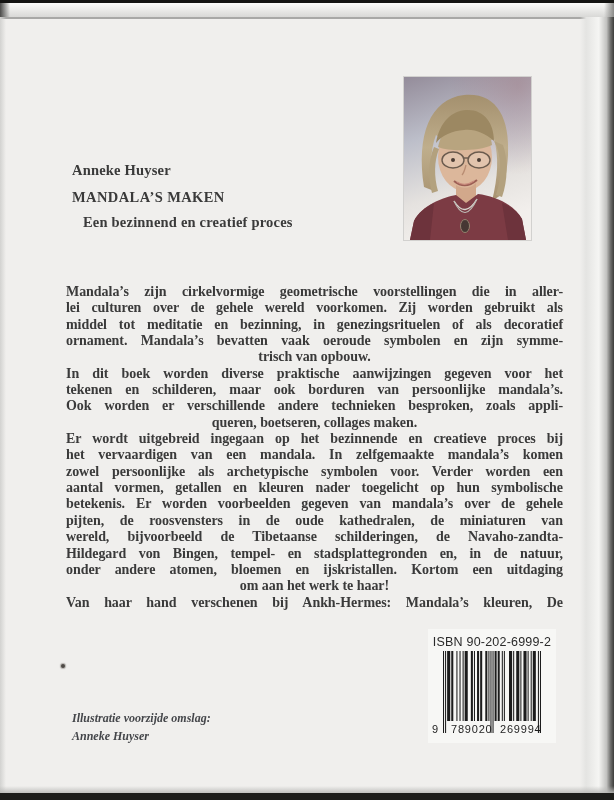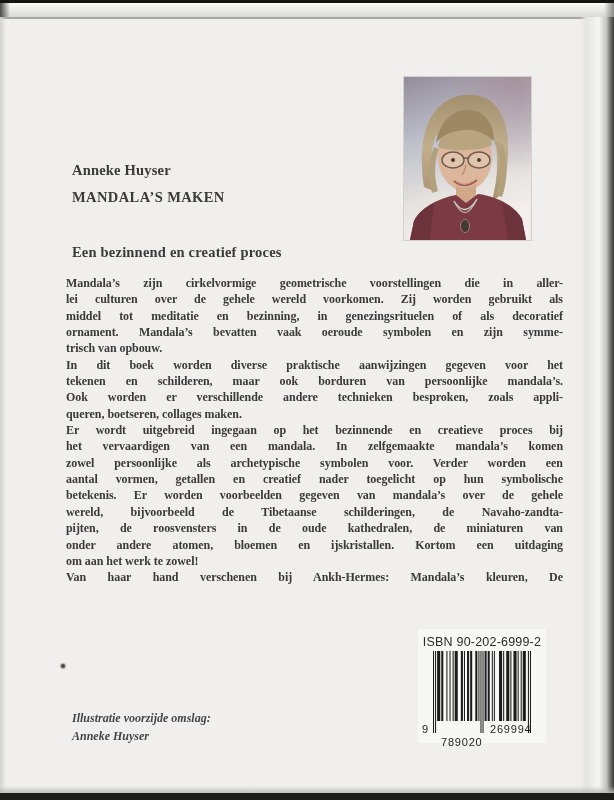--- a/index.html
+++ b/index.html
@@ -22,45 +22,45 @@
   .bottom-black{position:absolute;left:0;top:793px;width:614px;height:7px;background:#1c1c1a;}
   .right-edge{position:absolute;top:17px;right:0;width:34px;height:776px;
     background:linear-gradient(90deg,rgba(240,239,237,0) 0%,#e4e4e2 18%,#f5f5f3 55%,#c2c2c0 78%,#6e6e6c 90%,#3c3c3a 100%);}
   .left-edge{position:absolute;top:17px;left:0;width:6px;height:776px;
     background:linear-gradient(90deg,#d2d2d0,rgba(240,239,237,0));}
 
   
   .hdr{position:absolute;left:72px;color:var(--ink,#3a3a3a);font-weight:bold;font-size:14.5px;letter-spacing:.2px;}
   #author{top:162px;}
   #title{top:189px;letter-spacing:.4px;}
-  #subtitle{top:244px;}
+  #subtitle{top:214px;margin-left:11px;}
 
   
   #photo{position:absolute;left:404px;top:77px;width:127px;height:163px;
     box-shadow:0 0 0 1px rgba(120,120,118,.25);}
 
   
-  #body-text{position:absolute;left:66px;top:275px;width:497px;
-    color:var(--ink,#3a3a3a);font-weight:bold;font-size:12px;line-height:16.35px;
+  #body-text{position:absolute;left:66px;top:284px;width:497px;
+    color:var(--ink,#3a3a3a);font-weight:bold;font-size:14px;line-height:16.35px;
     letter-spacing:-0.05px;}
-  .bodyline{white-space:normal;}
+  .bodyline{white-space:normal;text-align:center;}
   .bodyline.just{text-align:justify;text-align-last:justify;}
   .bodyline .it{}
 
   
-  #isbn-box{position:absolute;left:418px;top:629px;width:128px;height:114px;
+  #isbn-box{position:absolute;left:428px;top:629px;width:128px;height:114px;
     background:#f7f7f5;}
   #isbn-label{position:absolute;left:0;top:6px;width:128px;text-align:center;
     font-family:"Liberation Sans","DejaVu Sans",sans-serif;font-size:12.5px;
     color:#2a2a2a;letter-spacing:.2px;white-space:nowrap;}
   #barcode-svg{position:absolute;left:15px;top:22px;}
   .bc-digits{position:absolute;font-family:"Liberation Sans","DejaVu Sans",sans-serif;
     font-size:11px;color:#1e1e1e;top:94px;letter-spacing:.8px;white-space:nowrap;}
   #bc-d0{left:4px;}
-  #bc-d1{left:23px;margin-top:13px;}
+  #bc-d1{left:23px;}
   #bc-d2{left:72px;}
 
   
   #credit{position:absolute;left:72px;top:710px;color:#44464a;
     font-weight:bold;font-style:italic;font-size:12px;line-height:17.5px;}
   #speck{position:absolute;left:61px;top:664px;width:4px;height:4px;border-radius:50%;
     background:#4e4a46;box-shadow:0 0 1px 1px rgba(120,115,110,.5);}
 </style>
 </head>
 <body>
@@ -136,26 +136,27 @@
       <div class="bodyline just">middel tot meditatie en bezinning, in genezingsrituelen of als decoratief</div>
       <div class="bodyline just">ornament. Mandala’s bevatten vaak oeroude symbolen en zijn symme-</div>
       <div class="bodyline">trisch van opbouw.</div>
       <div class="bodyline just">In dit boek worden diverse praktische aanwijzingen gegeven voor het</div>
       <div class="bodyline just">tekenen en schilderen, maar ook borduren van persoonlijke mandala’s.</div>
       <div class="bodyline just">Ook worden er verschillende andere technieken besproken, zoals appli-</div>
       <div class="bodyline">queren, boetseren, collages maken.</div>
       <div class="bodyline just">Er wordt uitgebreid ingegaan op het bezinnende en creatieve proces bij</div>
       <div class="bodyline just">het vervaardigen van een mandala. In zelfgemaakte mandala’s komen</div>
       <div class="bodyline just">zowel persoonlijke als archetypische symbolen voor. Verder worden een</div>
-      <div class="bodyline just">aantal vormen, getallen en creatief nader toegelicht op hun symbolische</div>
+      <div class="bodyline just">aantal vormen, getallen en kleuren nader toegelicht op hun symbolische</div>
       <div class="bodyline just">betekenis. Er worden voorbeelden gegeven van mandala’s over de gehele</div>
+      <div class="bodyline just">pijten, de roosvensters in de oude kathedralen, de miniaturen van</div>
       <div class="bodyline just">wereld, bijvoorbeeld de Tibetaanse schilderingen, de Navaho-zandta-</div>
-      <div class="bodyline just">pijten, de roosvensters in de oude kathedralen, de miniaturen van</div>
+      <div class="bodyline just">Hildegard von Bingen, tempel- en stadsplattegronden en, in de natuur,</div>
       <div class="bodyline just">onder andere atomen, bloemen en ijskristallen. Kortom een uitdaging</div>
-      <div class="bodyline">om aan het werk te zowel!</div>
+      <div class="bodyline">om aan het werk te haar!</div>
       <div class="bodyline just"><span>Van haar hand verschenen bij Ankh-Hermes: </span><span class="it">Mandala’s kleuren, De</span></div>
     </div>
 
   <div id="isbn-box">
     <div id="isbn-label">ISBN 90-202-6999-2</div>
     <svg id="barcode-svg" width="98" height="90" viewBox="0 0 98 90" xmlns="http://www.w3.org/2000/svg">
         <rect x="0.00" y="0" width="1.03" height="82" fill="#1c1c1c"></rect>
         <rect x="2.06" y="0" width="1.03" height="82" fill="#1c1c1c"></rect>
         <rect x="4.13" y="0" width="3.09" height="70" fill="#1c1c1c"></rect>
         <rect x="8.25" y="0" width="2.06" height="70" fill="#1c1c1c"></rect>

